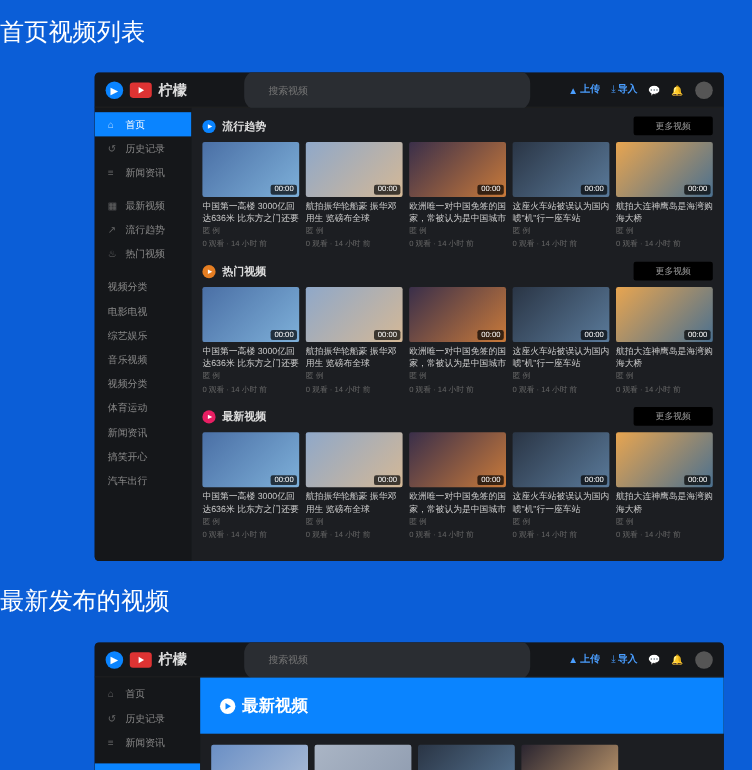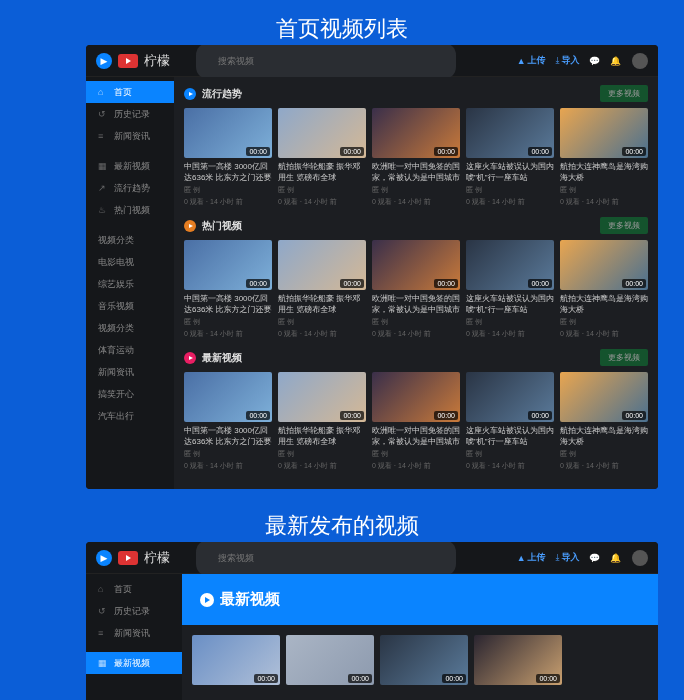--- a/index.html
+++ b/index.html
@@ -1,23 +1,23 @@
 <!DOCTYPE html>
 <html><head>
 <meta charset="utf-8">
 <style>
 *{margin:0;padding:0;box-sizing:border-box}
 body{background:#0b5ed7;font-family:"Microsoft YaHei",sans-serif;width:684px;height:700px;overflow:hidden;font-size:10px}
-.section-title{color:#fff;font-size:22px;text-align:center;padding:14px 0 1px}
+.section-title{color:#fff;font-size:22px;text-align:left;padding:14px 0 22px}
 .app{background:#15171a;margin:0 26px 8px 86px;border-radius:4px;overflow:hidden;position:relative}
 .topbar{display:flex;align-items:center;height:32px;padding:0 10px;background:#15171a;border-bottom:1px solid #222}
 .logo-play{width:16px;height:16px;background:#0a84ff;border-radius:50%;display:flex;align-items:center;justify-content:center;color:#fff;font-size:9px;margin-right:6px}
 .logo-vid{width:20px;height:14px;background:#d33;border-radius:3px;display:flex;align-items:center;justify-content:center;margin-right:6px}
 .logo-vid:before{content:"";border-left:5px solid #fff;border-top:3px solid transparent;border-bottom:3px solid transparent}
-.brand{color:#ddd;font-size:13px;font-weight:normal;margin-right:16px}
+.brand{color:#ddd;font-size:13px;font-weight:bold;margin-right:42px}
 .search{flex:1;margin:0 10px}
 .search input{width:260px;background:#2a2d32;border:none;border-radius:12px;height:36px;padding:0 22px;color:#888;font-size:9px;outline:none}
 .top-actions{display:flex;align-items:center;gap:10px;color:#4a9eff;font-size:9px}
 .top-actions span{cursor:pointer;display:flex;align-items:center;gap:2px}
 .top-actions .ico{color:#888}
 .avatar{width:16px;height:16px;border-radius:50%;background:#555}
 .body{display:flex}
 .sidebar{width:96px;background:#15171a;padding-top:4px}
 .side-item{display:flex;align-items:center;height:22px;padding-left:12px;color:#888;font-size:9px;cursor:pointer;gap:6px}
 .side-item.active{background:#0a84ff;color:#fff}
@@ -28,21 +28,21 @@
 .hero-t{color:#fff;font-size:15px;font-weight:bold;display:flex;align-items:center;gap:6px}
 .hero-ico{width:14px;height:14px;background:#fff;border-radius:50%;display:flex;align-items:center;justify-content:center}
 .hero-ico:before{content:"";border-left:5px solid #0a84ff;border-top:3px solid transparent;border-bottom:3px solid transparent;margin-left:1px}
 .row-head{display:flex;align-items:center;justify-content:space-between;margin-bottom:6px}
 .row-title{display:flex;align-items:center;gap:6px;color:#ddd;font-size:10px;font-weight:bold}
 .row-ico{width:12px;height:12px;border-radius:50%;display:flex;align-items:center;justify-content:center}
 .row-ico.blue{background:#0a84ff}
 .row-ico.orange{background:#e67e22}
 .row-ico.pink{background:#e91e63}
 .row-ico:before{content:"";border-left:4px solid #fff;border-top:2.5px solid transparent;border-bottom:2.5px solid transparent;margin-left:1px}
-.more-btn{background:#14532d;color:#999;border:none;font-size:8px;padding:3px 8px;border-radius:2px;cursor:pointer}
+.more-btn{background:#000000;color:#999;border:none;font-size:8px;padding:3px 20px;border-radius:2px;cursor:pointer}
 .cards{display:flex;gap:6px;margin-bottom:10px}
 .card{width:88px}
 .thumb{width:88px;height:50px;border-radius:2px;position:relative;background:#333}
 .thumb .dur{position:absolute;right:2px;bottom:2px;background:rgba(0,0,0,.7);color:#fff;font-size:7px;padding:1px 3px;border-radius:2px}
 .ct{color:#ccc;font-size:8px;line-height:11px;margin-top:3px;max-height:22px;overflow:hidden}
 .cm{color:#666;font-size:7px;margin-top:2px;line-height:10px}
 .th1{background:linear-gradient(135deg,#4a6fa5,#7eb0d9)}
 .th2{background:linear-gradient(135deg,#8fa8c9,#d4b896)}
 .th3{background:linear-gradient(135deg,#3a2f4a,#c97a3a)}
 .th4{background:linear-gradient(135deg,#2a3545,#5a7a9a)}

